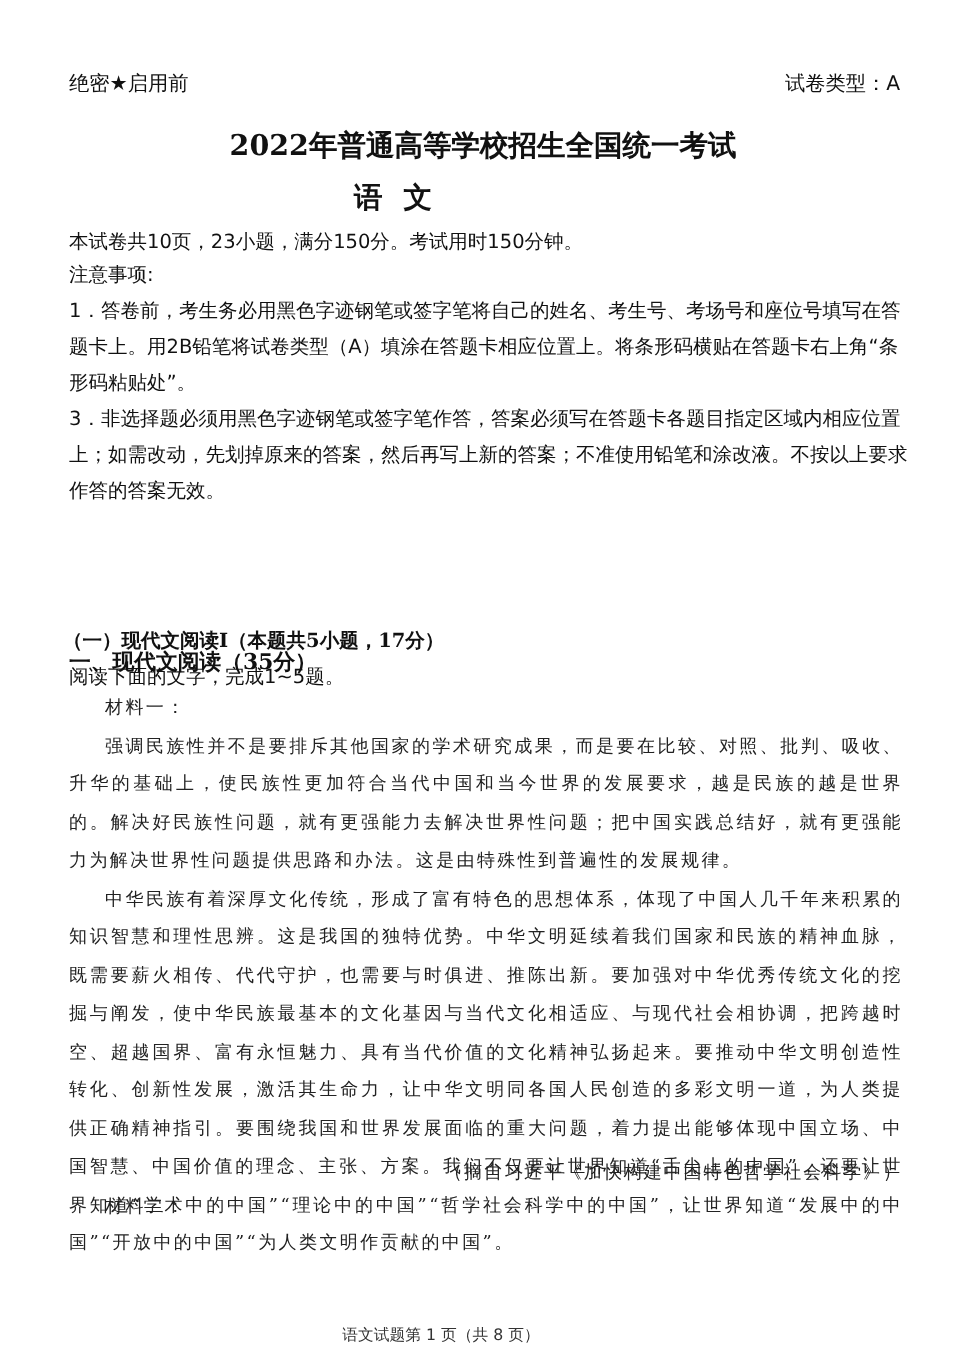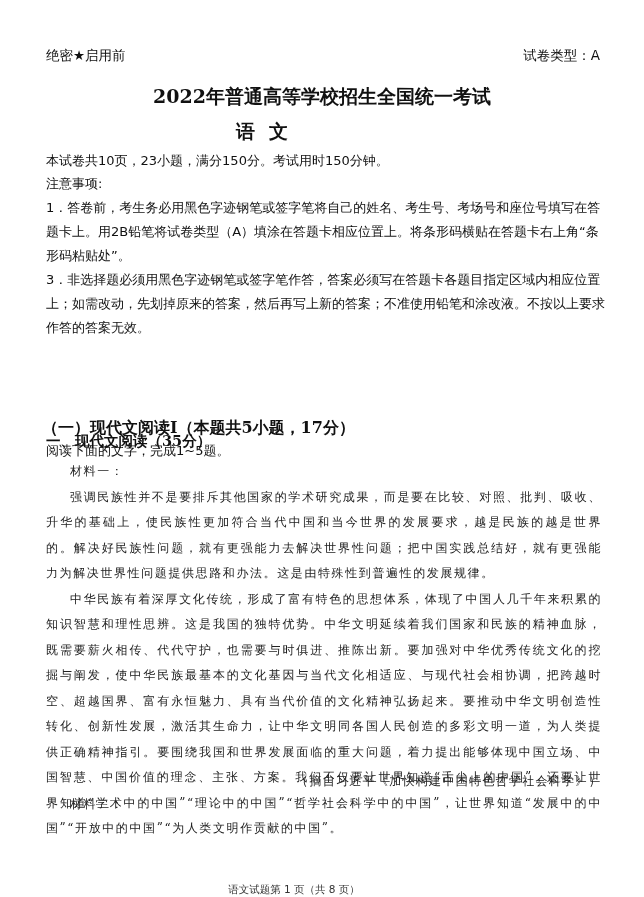--- a/index.html
+++ b/index.html
@@ -7,21 +7,21 @@
   .sans { font-family: "DejaVu Sans", "Liberation Sans", sans-serif; }
   .serif { font-family: "DejaVu Serif", "Liberation Serif", serif; }
   .abs { position:absolute; white-space:nowrap; }
   .top-left { left:46px; top:47px; font-size:13.5px; }
   .top-right { right:44px; top:47px; font-size:13.5px; }
   .title { left:0; width:644px; text-align:center; top:84px; font-size:19px; font-weight:bold; }
   .subject { left:0; width:524px; text-align:center; top:119px; font-size:19px; font-weight:bold; letter-spacing:14px; padding-left:14px; box-sizing:border-box; }
   .line { left:46px; font-size:13px; }
   .block { position:absolute; left:46px; width:560px; font-size:13px; line-height:24px; }
   .sec1 { left:46px; top:396px; font-size:14.5px; font-weight:bold;margin-top:36px; }
-  .sec2 { left:42px; top:418px; font-size:16px; font-weight:bold; }
+  .sec2 { left:42px; top:418px; font-size:13px; font-weight:bold; }
   .mat-label { font-size:12px; }
   .passage { position:absolute; left:46px; width:556px; font-size:12px; line-height:25.5px; letter-spacing:1.6px; text-align:justify; color:#222; }
   .passage p { margin:0; text-indent:2em; }
   .cite { right:42px; top:773px; font-size:12px; letter-spacing:1.3px; color:#222; }
   .footer { left:0; width:588px; text-align:center; top:883px; font-size:10.5px; color:#333; }
 </style>
 </head>
 <body>
 
 <div class="abs sans top-left">绝密★启用前</div>

